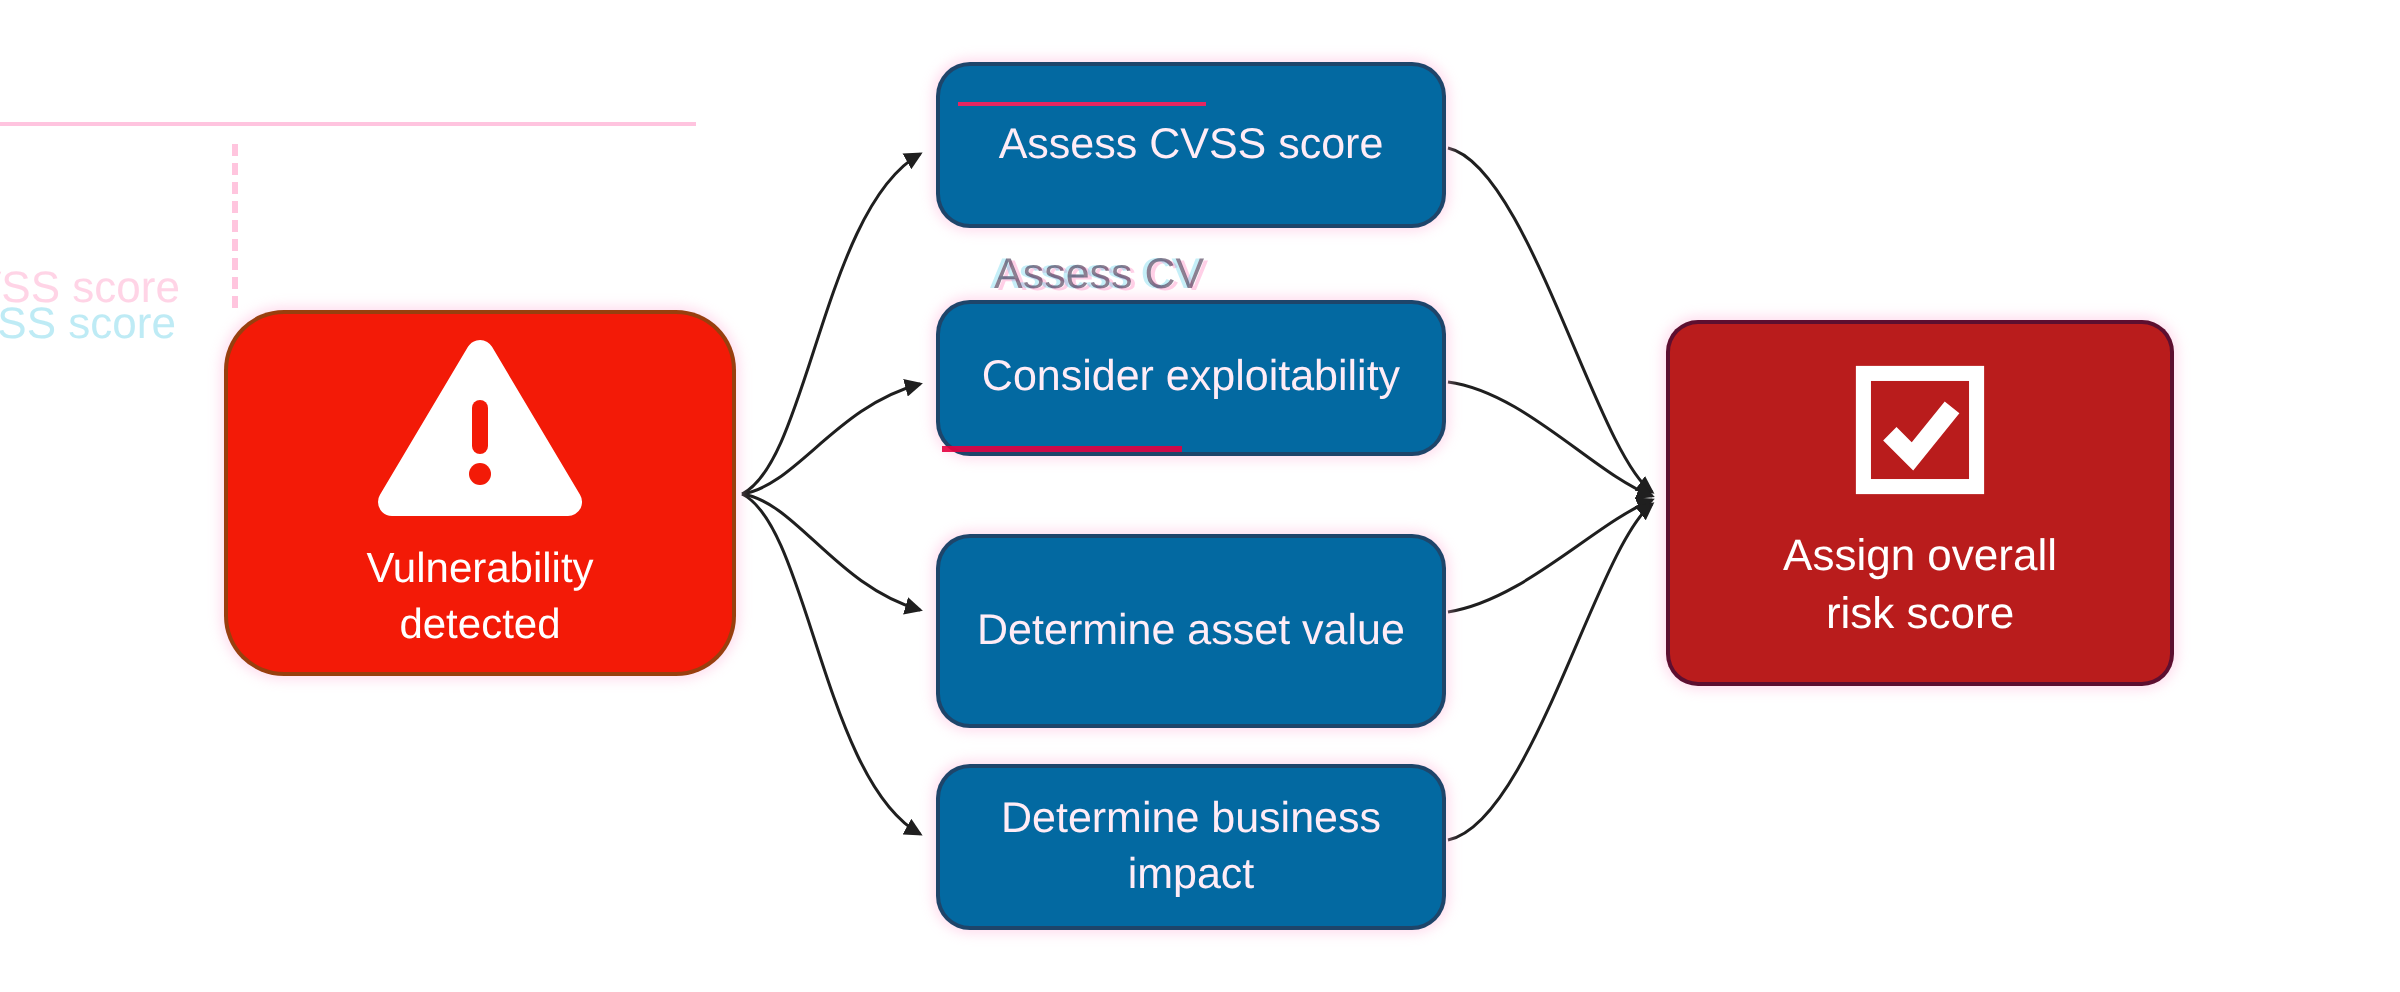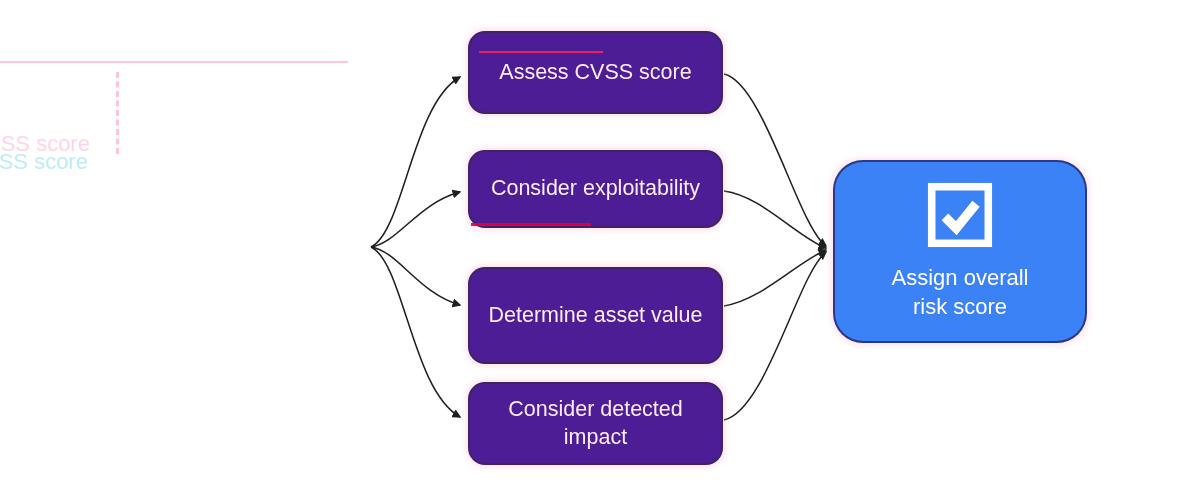--- a/index.html
+++ b/index.html
@@ -24,36 +24,36 @@
     left:112px;top:155px;width:256px;height:183px;
     background:#f31a07;
     border:2px solid rgba(135,70,15,0.85);
     border-radius:30px;
     color:#ffffff;
     font-size:21px;
   }
   .start-node .label{width:180px;margin-top:6px;}
   .task-node{
     left:468px;width:255px;
-    background:#4c1d95;
+    background:#0369a1;
     border:2px solid rgba(52,40,62,0.55);
     border-radius:17px;
     color:#ffecf6;
     font-size:21.5px;
   }
   .task-node .label{width:230px;}
   .task-1{top:31px;height:83px;}
   .task-2{top:150px;height:78px;}
   .task-3{top:267px;height:97px;}
   .task-4{top:382px;height:83px;}
   .end-node{
     left:833px;top:160px;width:254px;height:183px;
-    background:#3b82f6;
+    background:#b91c1c;
     border:2px solid rgba(32,6,62,0.6);
-    border-radius:30px;
+    border-radius:16px;
     color:#ffffff;
     font-size:22px;
   }
   .end-node .label{width:175px;margin-top:10px;}
   .icon-wrap{display:block;}
   .edges{position:absolute;left:0;top:0;z-index:1;}
   
   .artifact{position:absolute;pointer-events:none;}
   .ghost-assess{
     left:497px;top:125px;z-index:1;
@@ -90,39 +90,50 @@
       <path d="M371,247 C398,243 418,203 460,192" marker-end="url(#arrow)"></path>
       <path d="M371,247 C398,251 418,293 460,305" marker-end="url(#arrow)"></path>
       <path d="M371,247 C404,263 412,390 460,417" marker-end="url(#arrow)"></path>
       <path d="M724,74 C764,83 798,226 826,246" marker-end="url(#arrow)"></path>
       <path d="M724,191 C762,196 797,237 826,248" marker-end="url(#arrow)"></path>
       <path d="M724,306 C762,300 797,262 826,250" marker-end="url(#arrow)"></path>
       <path d="M724,420 C766,411 798,274 826,252" marker-end="url(#arrow)"></path>
     </g>
   </svg>
 
+  <div class="artifact ghost-assess">Assess CV</div>
   <div class="artifact ghost-left-a">VSS score</div>
   <div class="artifact ghost-left-b">VSS score</div>
   <div class="artifact pink-hairline"></div>
   <div class="artifact pink-dashes"></div>
   <div class="artifact redline-box1"></div>
   <div class="artifact redline-box2"></div>
 
+  <div class="node start-node">
+    <span class="icon-wrap">
+      <svg width="104" height="92" viewBox="0 0 104 92">
+        <path d="M52 10 L96 84 L8 84 Z" fill="#ffffff" stroke="#ffffff" stroke-width="14" stroke-linejoin="round"></path>
+        <rect x="48" y="33" width="8" height="27" rx="4" fill="#f31a07"></rect>
+        <circle cx="52" cy="70" r="5.5" fill="#f31a07"></circle>
+      </svg>
+    </span>
+    <div class="label">Vulnerability detected</div>
+  </div>
 
   <div class="node task-node task-1">
     <div class="label">Assess CVSS score</div>
   </div>
   <div class="node task-node task-2">
     <div class="label">Consider exploitability</div>
   </div>
   <div class="node task-node task-3">
     <div class="label">Determine asset value</div>
   </div>
   <div class="node task-node task-4">
-    <div class="label">Consider detected impact</div>
+    <div class="label">Determine business impact</div>
   </div>
 
   <div class="node end-node">
     <span class="icon-wrap">
       <svg width="66" height="66" viewBox="0 0 70 70">
         <rect x="5" y="5" width="60" height="60" fill="none" stroke="#ffffff" stroke-width="8"></rect>
         <path d="M19 37 L31 49 L52 23" fill="none" stroke="#ffffff" stroke-width="10" stroke-linecap="butt" stroke-linejoin="miter"></path>
       </svg>
     </span>
     <div class="label">Assign overall risk score</div>

